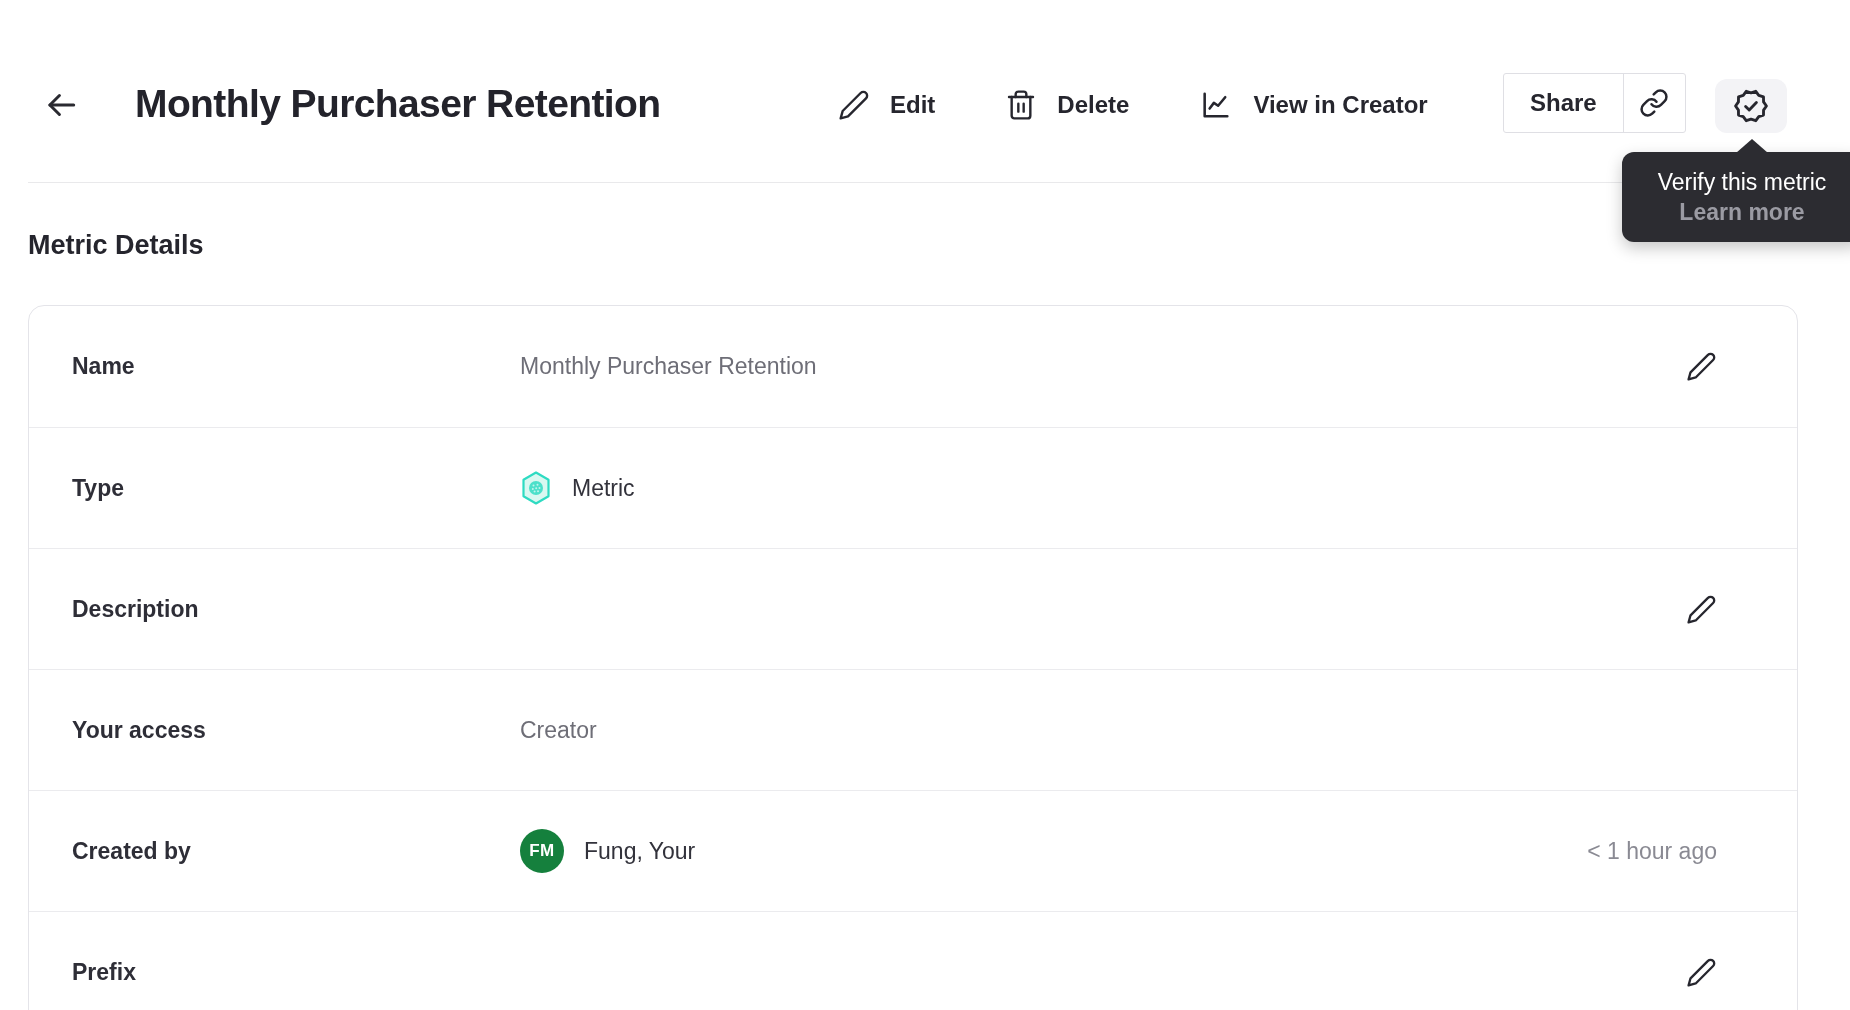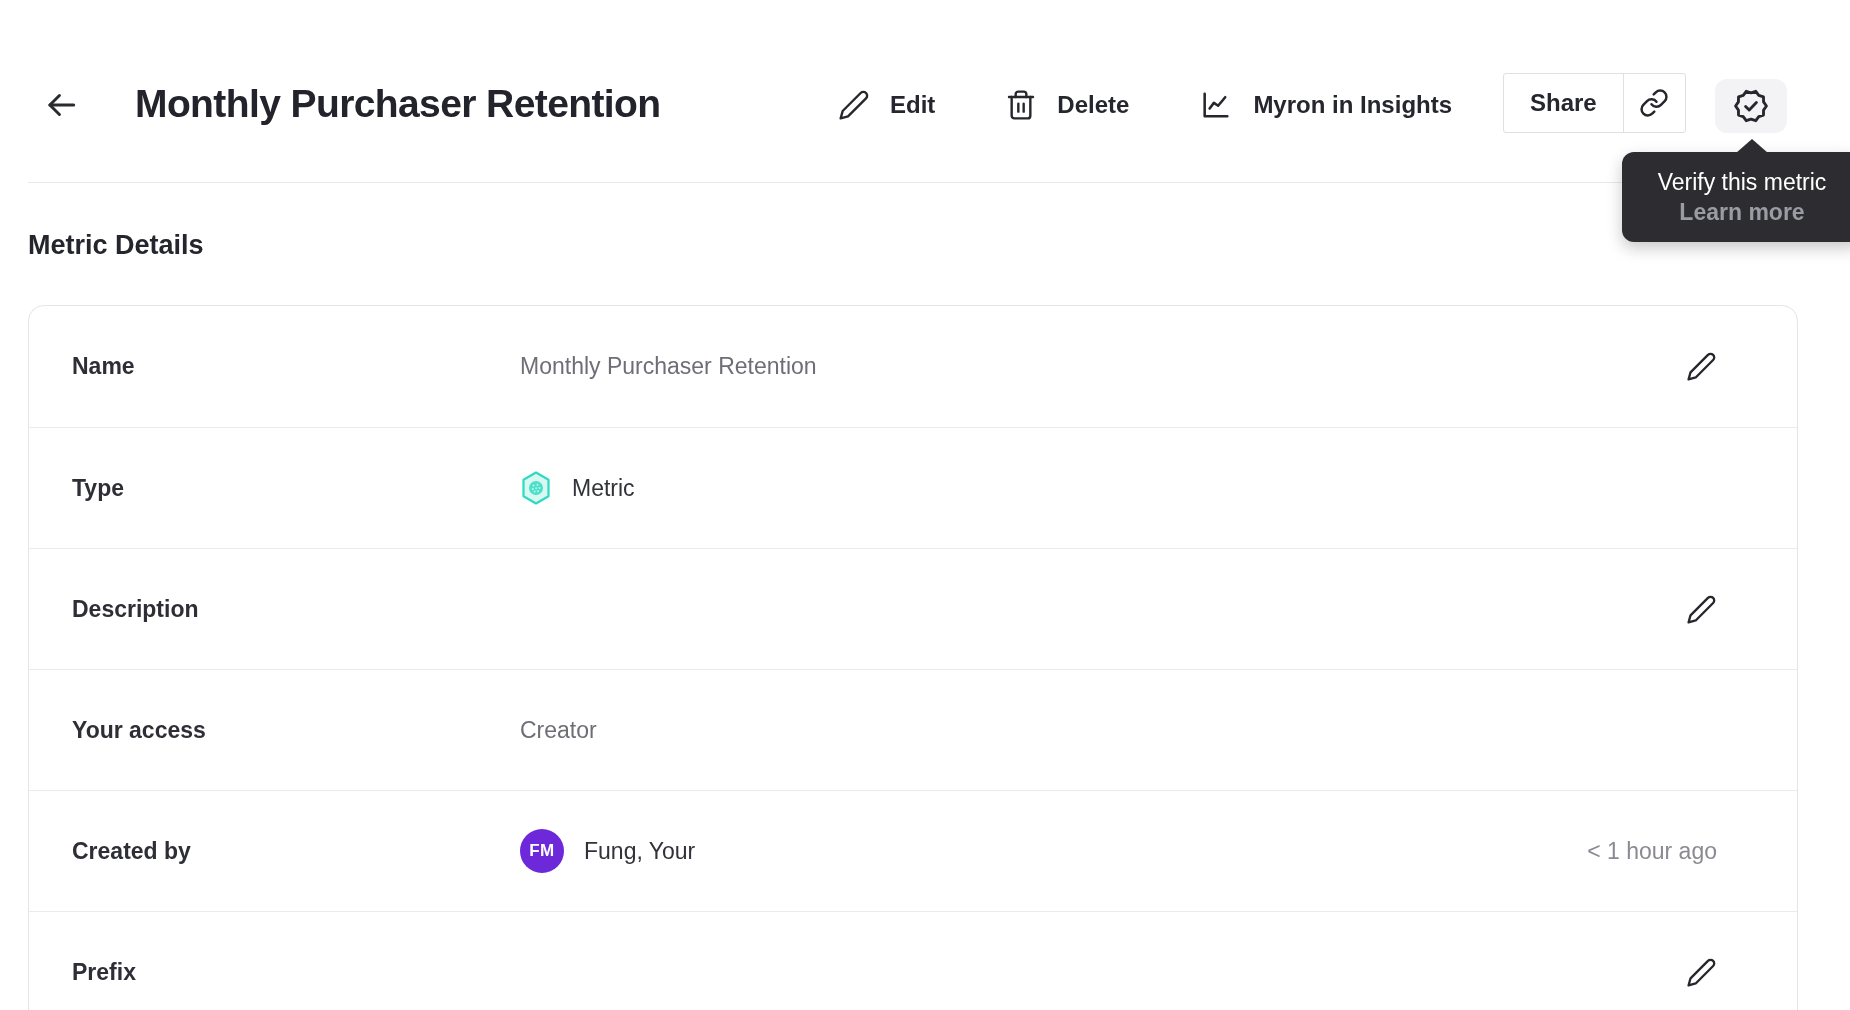--- a/index.html
+++ b/index.html
@@ -44,21 +44,21 @@
   .card { position:absolute; left:28px; top:305px; width:1770px; height:730px;
     border:1.5px solid #e4e4e9; border-radius:16px; background:#fff; overflow:hidden; }
   .row { height:121px; display:flex; align-items:center; padding:0 80px 0 43px; }
   .row + .row { border-top:1.5px solid #ebebee; }
   .row-label { flex:0 0 448px; font-size:23px; font-weight:600; color:#2e2e37; }
   .row-value { flex:1 1 auto; display:flex; align-items:center; gap:20px; font-size:23px; color:#6e6e77; }
   .row-value.dark { color:#32323b; }
   .row-action { flex:0 0 auto; background:none; border:none; cursor:pointer;
     display:flex; align-items:center; justify-content:center; }
   .timestamp { flex:0 0 auto; font-size:23px; color:#8a8a93; }
-  .avatar { width:44px; height:44px; border-radius:50%; background:#6d28d9; color:#fff;
+  .avatar { width:44px; height:44px; border-radius:50%; background:#15803d; color:#fff;
     font-size:17px; font-weight:700; display:flex; align-items:center; justify-content:center;
     letter-spacing:.5px; }
   svg { display:block; }
 </style>
 </head>
 <body>
 
 <div class="header-divider"></div>
 
 <button class="back-btn">
@@ -92,21 +92,21 @@
     </span>
     <span>Delete</span>
   </button>
   <button class="tool-btn">
     <span>
       <svg width="34" height="34" viewBox="0 0 24 24" fill="none" stroke="#26262e" stroke-width="1.8" stroke-linecap="round" stroke-linejoin="round">
         <path d="M4 4v16h16"></path>
           <polyline points="7.5 14.5 10.5 10.5 13.5 12.5 18.5 6.5"></polyline>
       </svg>
     </span>
-    <span>Myron in Insights</span>
+    <span>View in Creator</span>
   </button>
 </div>
 
 <div class="share-group">
   <button class="share-btn">
     <span>Share</span>
   </button>
   <button class="link-btn">
     <span>
       <svg width="30" height="30" viewBox="0 0 24 24" fill="none" stroke="#26262e" stroke-width="2" stroke-linecap="round" stroke-linejoin="round">

